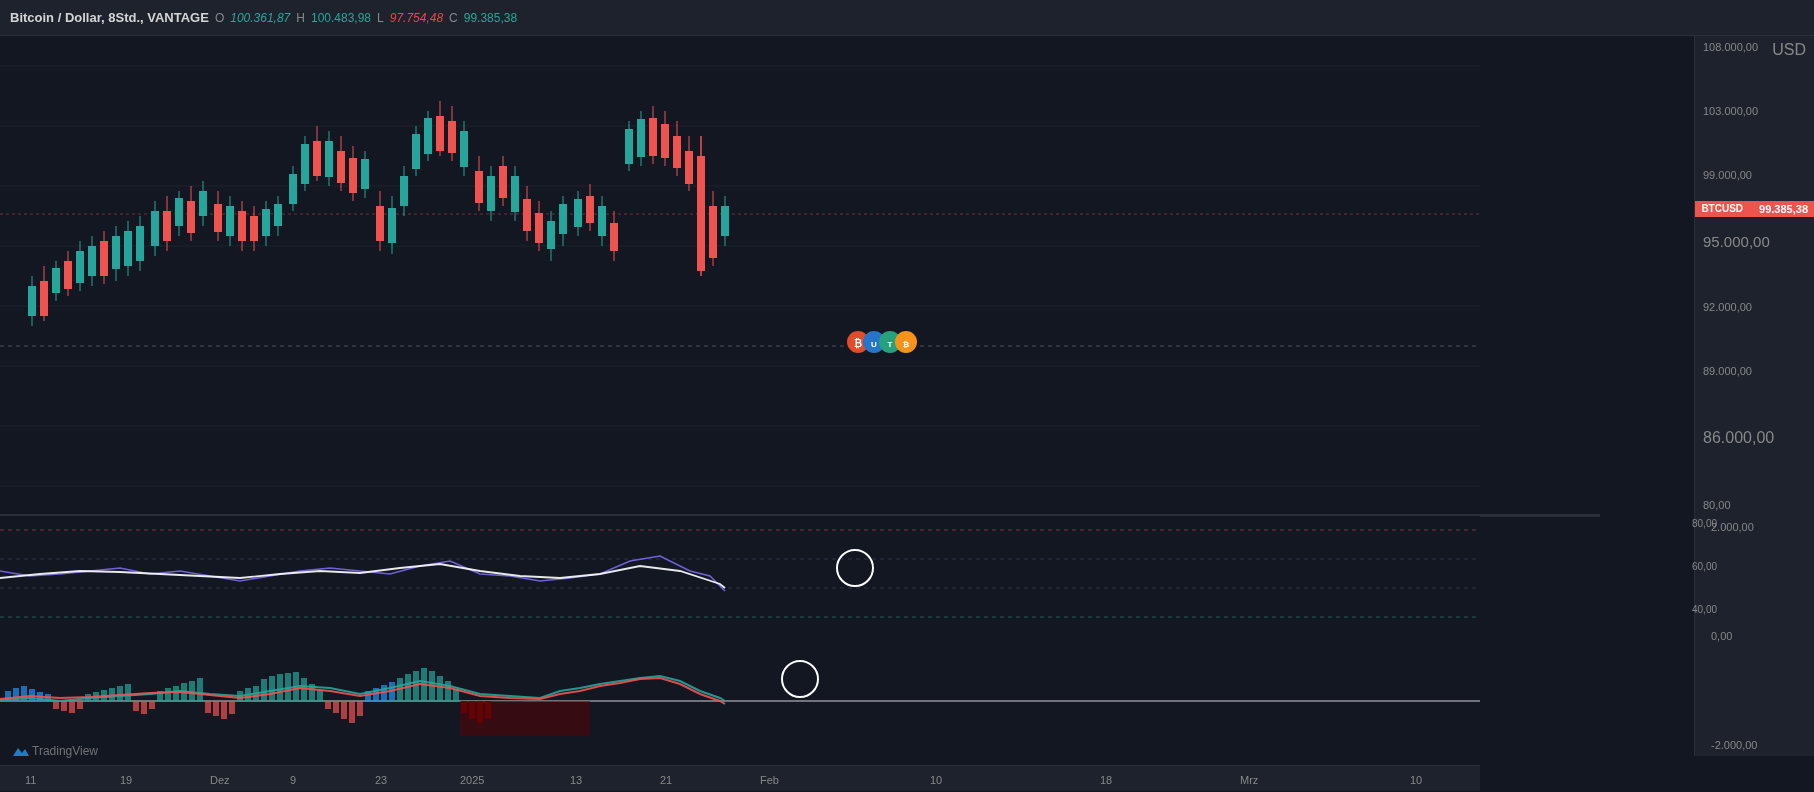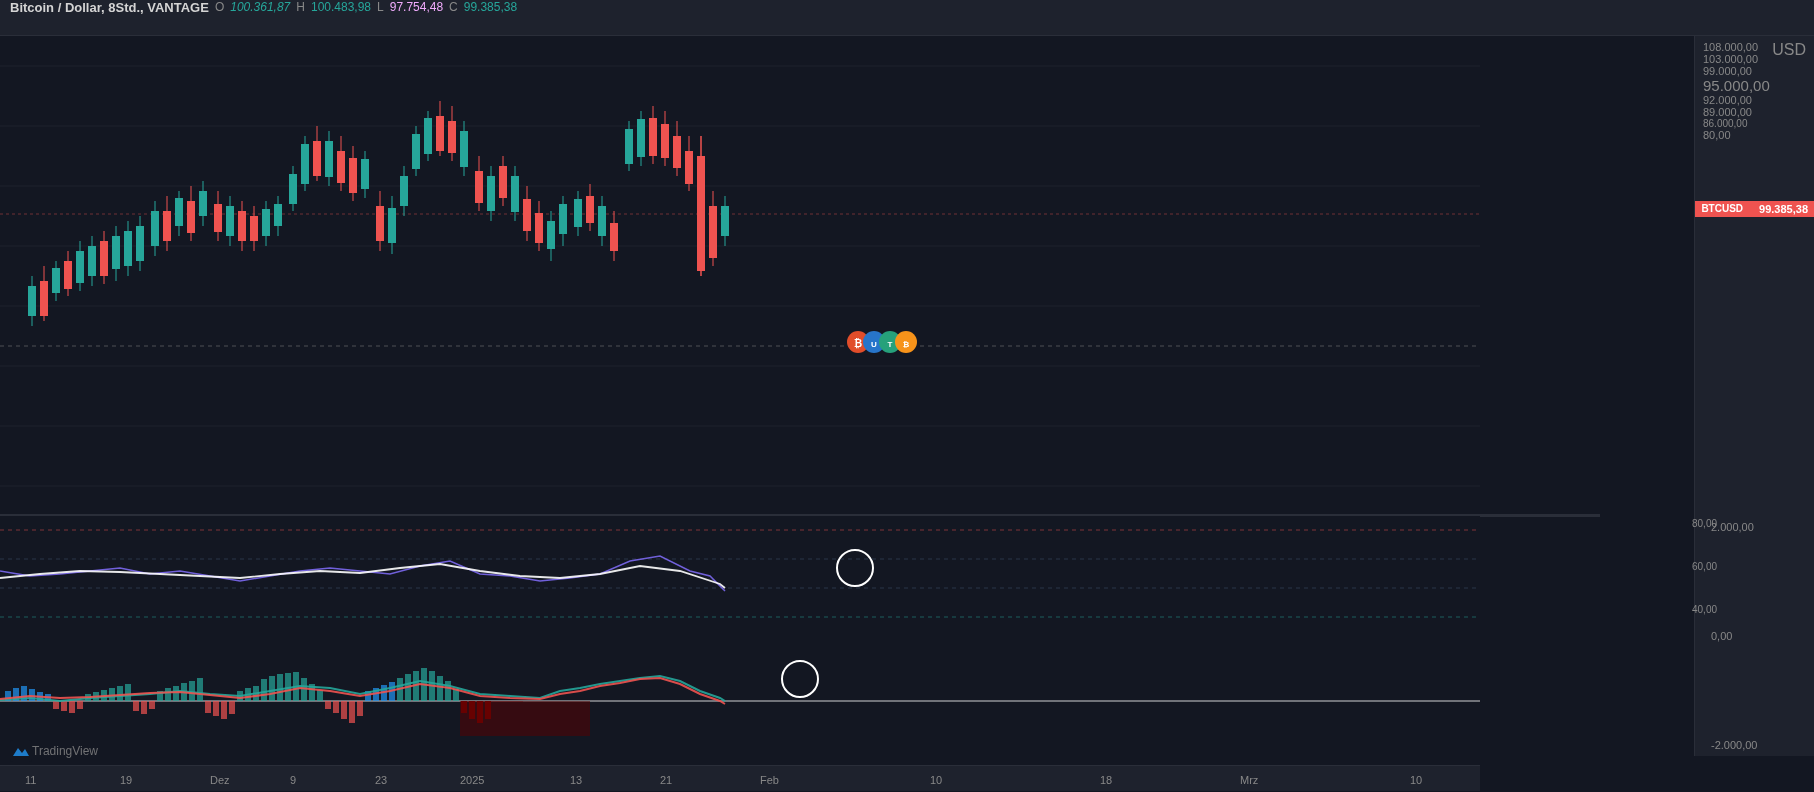--- a/index.html
+++ b/index.html
@@ -22,36 +22,37 @@
     
     #header {
       position: absolute;
       top: 0;
       left: 0;
       right: 0;
       height: 36px;
       background: #1e222d;
       border-bottom: 1px solid #2a2e39;
       display: flex;
+      align-items: center;
       padding: 0 10px;
       font-size: 12px;
       gap: 6px;
       z-index: 10;
     }
 
     .header-title {
       color: #d4d4d4;
       font-weight: bold;
       font-size: 13px;
     }
 
     .ohlc-label { color: #888; }
     .ohlc-open { color: #26a69a; font-style: italic; }
     .ohlc-high { color: #26a69a; }
-    .ohlc-low { color: #f0abfc; }
+    .ohlc-low { color: #ef4444; font-style: italic; }
     .ohlc-close { color: #26a69a; }
 
     
     #main-chart {
       position: absolute;
       top: 36px;
       left: 0;
       width: 1480px;
       height: 480px;
       background: #131722;
@@ -73,20 +74,21 @@
     #y-axis-main {
       position: absolute;
       top: 36px;
       right: 0;
       width: 120px;
       height: 480px;
       background: #1e222d;
       border-left: 1px solid #2a2e39;
       display: flex;
       flex-direction: column;
+      justify-content: space-between;
       padding: 5px 8px;
       font-size: 11px;
       color: #888;
     }
 
     #y-axis-indicator {
       position: absolute;
       top: 516px;
       right: 0;
       width: 120px;
@@ -510,21 +512,21 @@
     </svg>
   </div>
 
   <div id="y-axis-main">
     <span style="font-size:11px;color:#888">108.000,00</span>
     <span style="font-size:11px;color:#888">103.000,00</span>
     <span style="font-size:11px;color:#888">99.000,00</span>
     <span style="font-size:15px;color:#888">95.000,00</span>
     <span style="font-size:11px;color:#888">92.000,00</span>
     <span style="font-size:11px;color:#888">89.000,00</span>
-    <span style="font-size:10px;color:#888">86.000,00</span>
+    <span style="font-size:16px;color:#888">86.000,00</span>
     <span style="font-size:11px;color:#888">80,00</span>
 
     <div class="price-label" style="position:absolute;right:0;top:165px;background:#ef5350;color:white;padding:2px 6px;font-size:11px;font-weight:bold;display:flex;gap:16px;">
       <span style="color:#fff;font-size:10px;">BTCUSD</span>
       <span>99.385,38</span>
     </div>
 
     <div style="position:absolute;top:5px;right:8px;color:#888;font-size:16px;">USD</div>
   </div>
 

